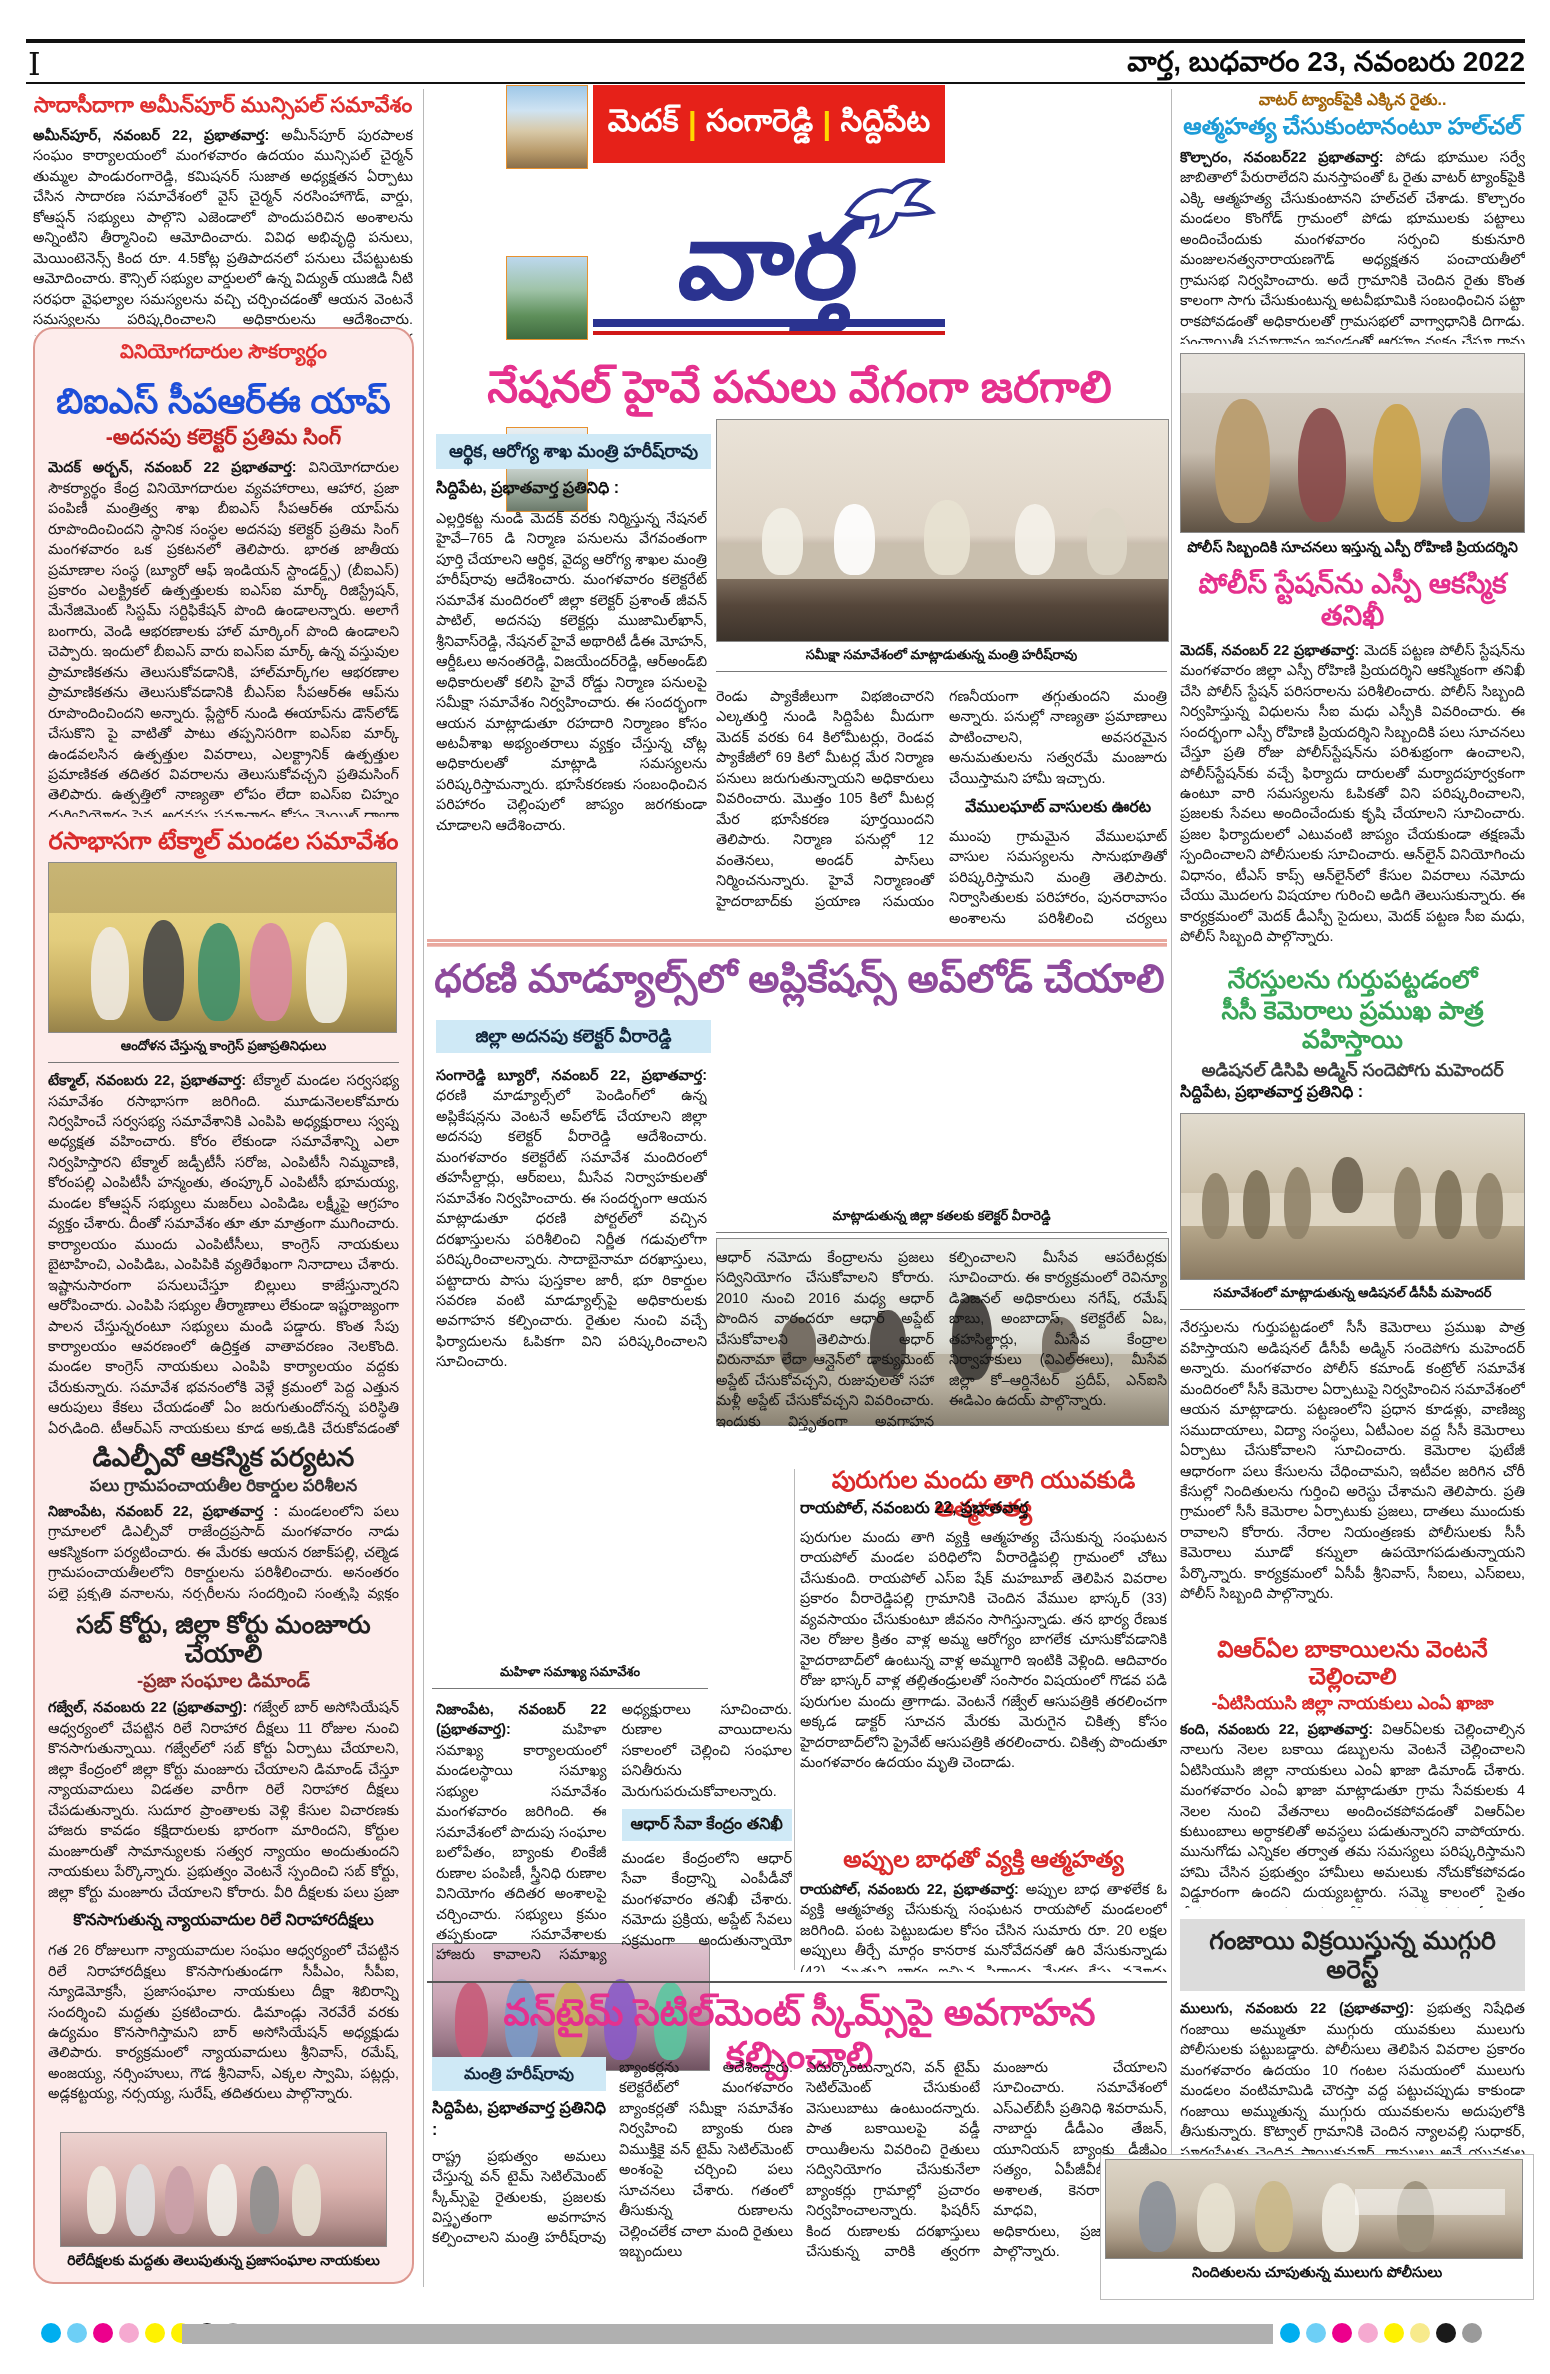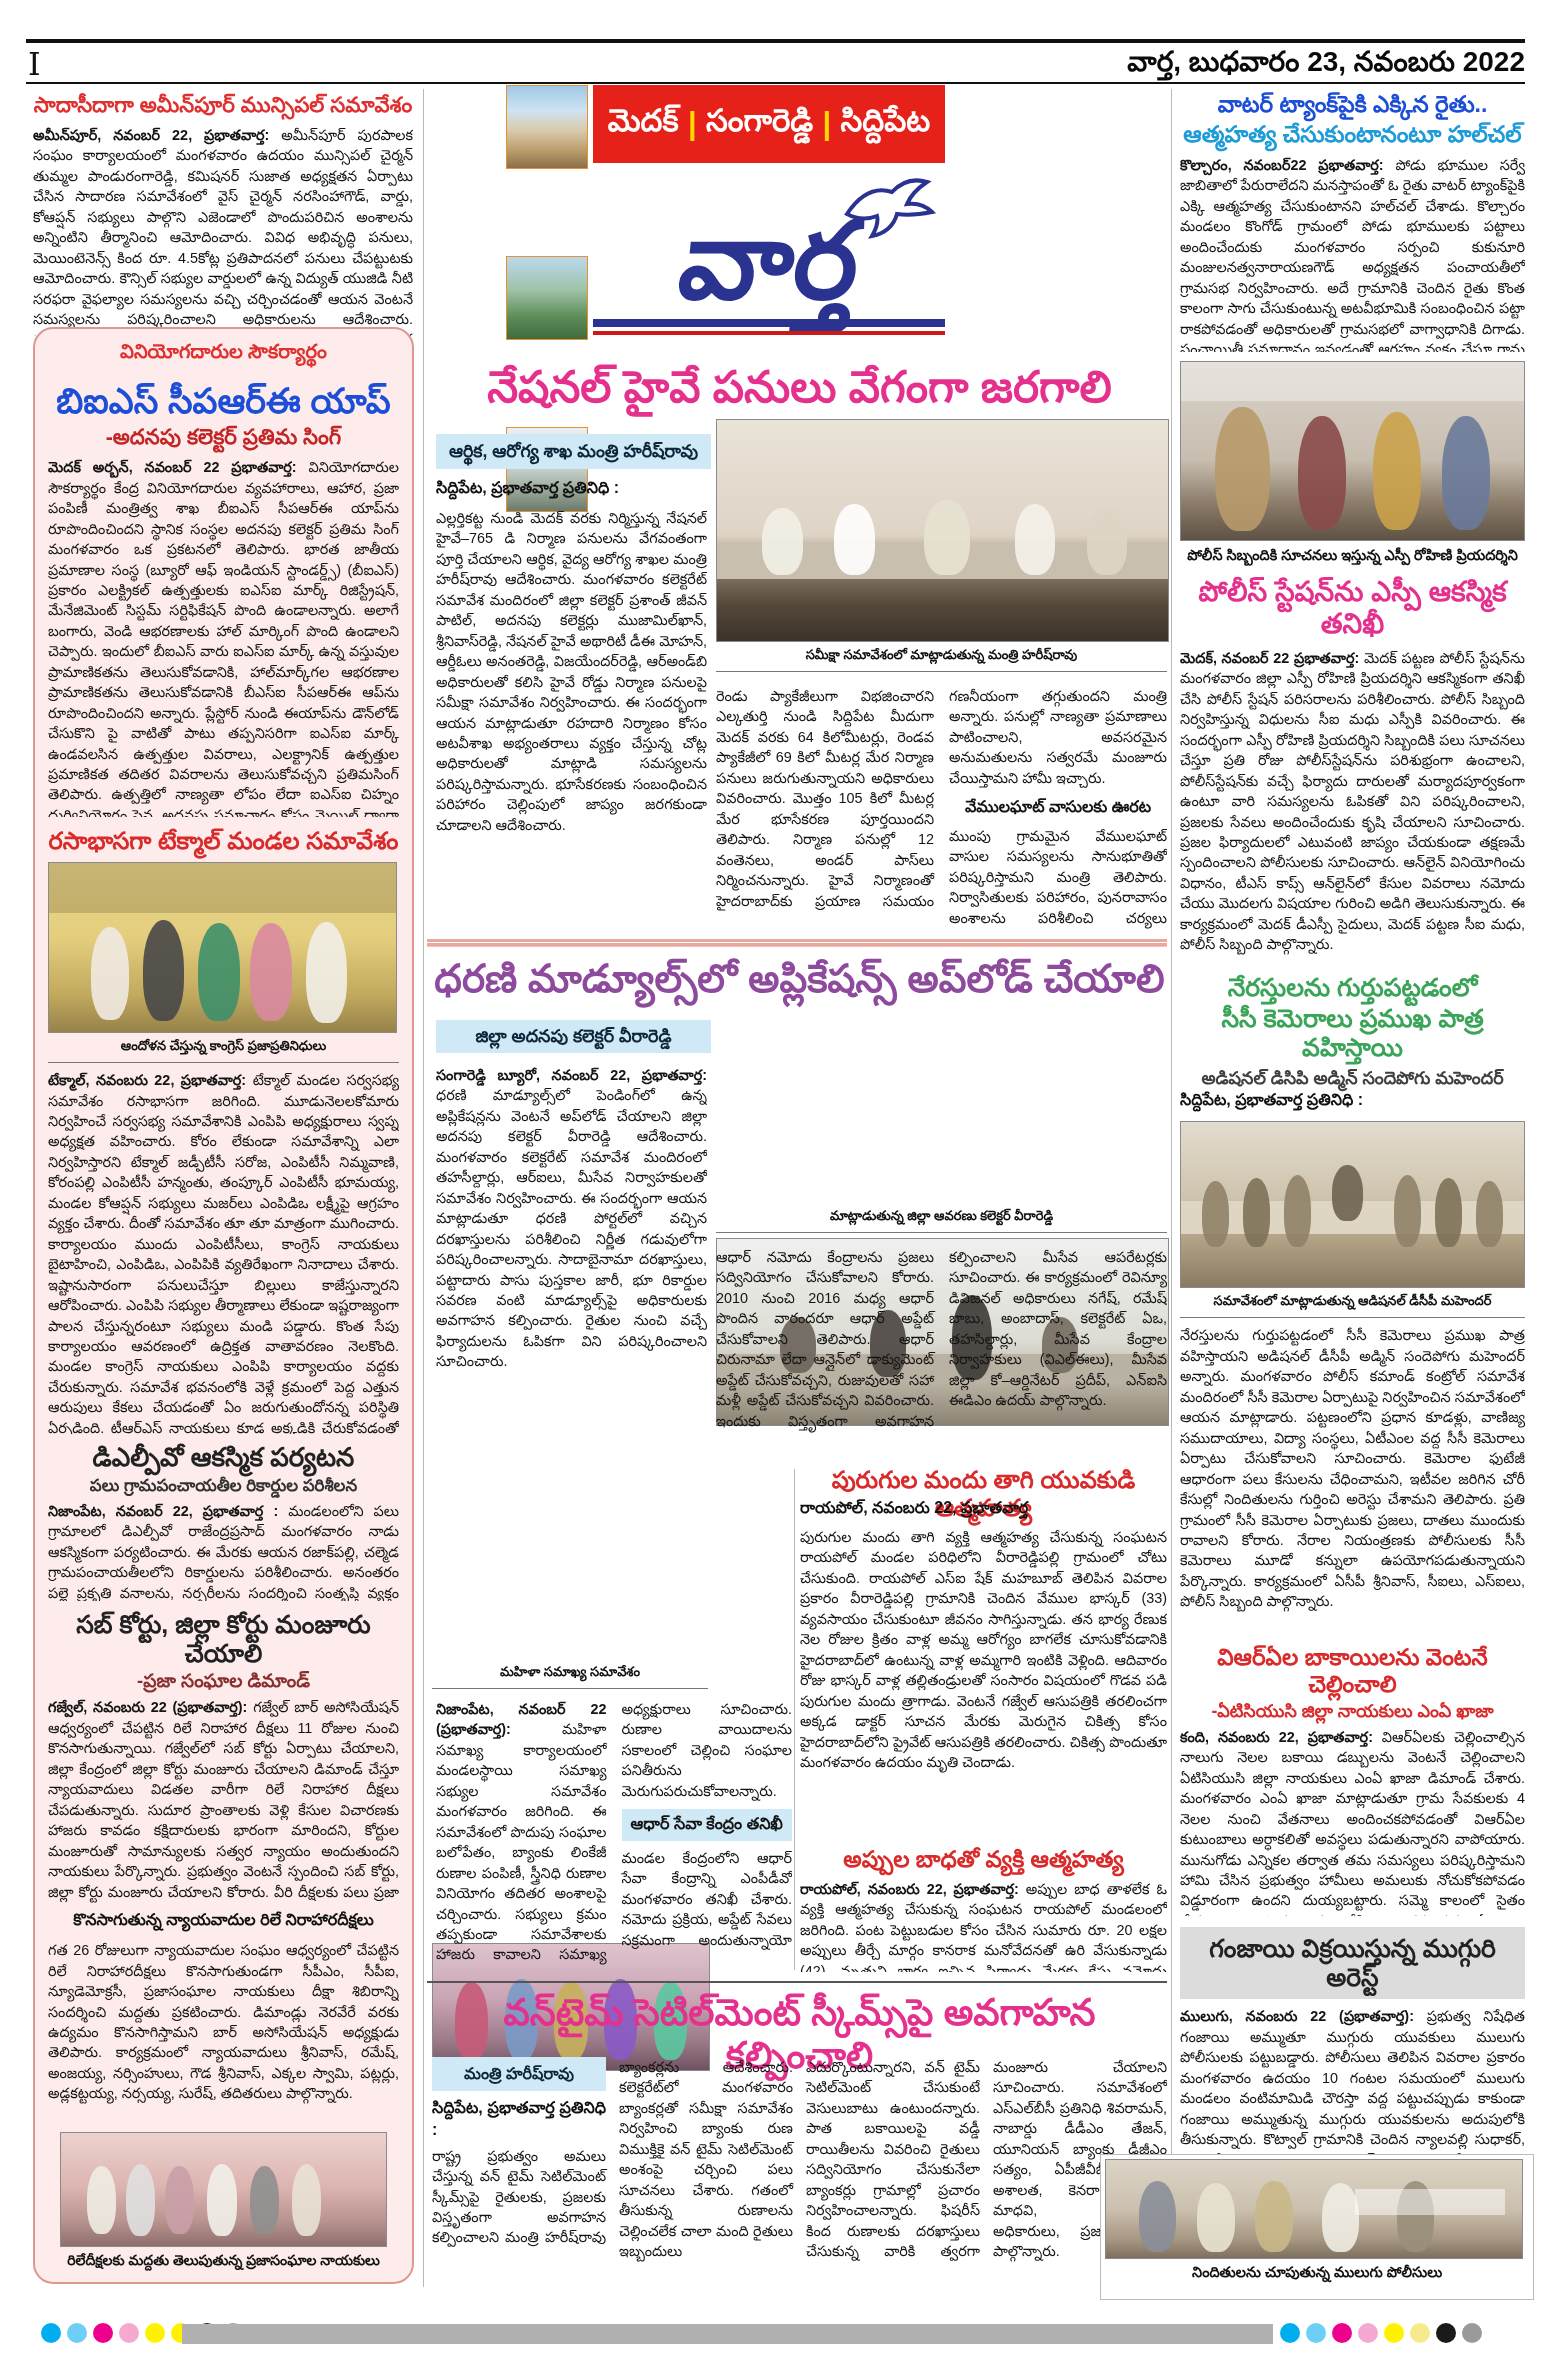--- a/index.html
+++ b/index.html
@@ -160,21 +160,21 @@
     <span class="lead">సంగారెడ్డి బ్యూరో, నవంబర్ 22, ప్రభాతవార్త:</span>
     <span>ధరణి మాడ్యూల్స్‌లో పెండింగ్‌లో ఉన్న అప్లికేషన్లను వెంటనే అప్‌లోడ్ చేయాలని జిల్లా అదనపు కలెక్టర్ వీరారెడ్డి ఆదేశించారు. మంగళవారం కలెక్టరేట్ సమావేశ మందిరంలో తహసీల్దార్లు, ఆర్‌ఐలు, మీసేవ నిర్వాహకులతో సమావేశం నిర్వహించారు. ఈ సందర్భంగా ఆయన మాట్లాడుతూ ధరణి పోర్టల్‌లో వచ్చిన దరఖాస్తులను పరిశీలించి నిర్ణీత గడువులోగా పరిష్కరించాలన్నారు. సాదాబైనామా దరఖాస్తులు, పట్టాదారు పాసు పుస్తకాల జారీ, భూ రికార్డుల సవరణ వంటి మాడ్యూల్స్‌పై అధికారులకు అవగాహన కల్పించారు. రైతుల నుంచి వచ్చే ఫిర్యాదులను ఓపికగా విని పరిష్కరించాలని సూచించారు.</span>
   </div>
   <div class="abs ph ph-dharani" style="left:716px;top:1015px;width:451px;height:186px;">
     <div class="band" style="top:62%;height:14%;background:#b9b2a2;"></div>
     <i class="pb" style="left:14%;top:42%;width:8%;height:30%;background:#6b6359;"></i>
     <i class="pb" style="left:34%;top:38%;width:8%;height:36%;background:#4a4540;"></i>
     <i class="pb" style="left:52%;top:30%;width:9%;height:46%;background:#3d3a36;"></i>
     <i class="pb" style="left:72%;top:42%;width:8%;height:30%;background:#746b60;"></i>
   </div>
-  <div class="abs cap undl" style="left:716px;top:1208px;width:451px;">మాట్లాడుతున్న జిల్లా ఆవరణు కలెక్టర్ వీరారెడ్డి</div>
+  <div class="abs cap undl" style="left:716px;top:1208px;width:451px;">మాట్లాడుతున్న జిల్లా కతలకు కలెక్టర్ వీరారెడ్డి</div>
   <div class="abs" style="left:716px;top:1247px;width:451px;height:206px;overflow:hidden;">
     <div class="cols2 body-text" style="height:206px;">ఆధార్ నమోదు కేంద్రాలను ప్రజలు సద్వినియోగం చేసుకోవాలని కోరారు. 2010 నుంచి 2016 మధ్య ఆధార్ పొందిన వారందరూ ఆధార్ అప్డేట్ చేసుకోవాలని తెలిపారు. ఆధార్ చిరునామా లేదా ఆన్లైన్‌లో డాక్యుమెంట్ అప్డేట్ చేసుకోవచ్చని, రుజువులతో సహా మళ్లీ అప్డేట్ చేసుకోవచ్చని వివరించారు. ఇందుకు విస్తృతంగా అవగాహన కల్పించాలని మీసేవ ఆపరేటర్లకు సూచించారు. ఈ కార్యక్రమంలో రెవిన్యూ డివిజనల్ అధికారులు నగేష్, రమేష్ బాబు, అంబాదాస్, కలెక్టరేట్ ఏఒ, తహసిల్దార్లు, మీసేవ కేంద్రాల నిర్వాహకులు (విఎల్ఈలు), మీసేవ జిల్లా కో–ఆర్డినేటర్ ప్రదీప్, ఎన్ఐసి ఈడిఎం ఉదయ్ పాల్గొన్నారు.</div>
   </div>
 
   <div class="abs ph ph-mahila" style="left:432px;top:1532px;width:276px;height:126px;">
     <i class="pb" style="left:8%;top:30%;width:12%;height:62%;background:#c65a78;"></i>
     <i class="pb" style="left:26%;top:28%;width:12%;height:64%;background:#7a9ac6;"></i>
     <i class="pb" style="left:44%;top:30%;width:12%;height:62%;background:#c6b05a;"></i>
     <i class="pb" style="left:62%;top:28%;width:12%;height:64%;background:#8a5ac6;"></i>
     <i class="pb" style="left:80%;top:30%;width:12%;height:62%;background:#5ac6a0;"></i>
@@ -204,21 +204,21 @@
   <div class="abs hl" style="left:432px;top:1992px;width:735px;font-size:37px;color:#e5318e;">వన్‌టైమ్ సెటిల్‌మెంట్ స్కీమ్స్‌పై అవగాహన కల్పించాలి</div>
   <div class="abs" style="left:432px;top:2057px;width:735px;height:232px;overflow:hidden;">
     <div class="cols4 body-text" style="height:232px;">
       <div class="kicker" style="font-size:16px;padding:5.6px 1.9px;margin-bottom:5.6px;">మంత్రి హరీష్‌రావు</div>
       <div class="dateline" style="margin-bottom:3.7px;">సిద్దిపేట, ప్రభాతవార్త ప్రతినిధి :</div>
       <span>రాష్ట్ర ప్రభుత్వం అమలు చేస్తున్న వన్ టైమ్ సెటిల్‌మెంట్ స్కీమ్స్‌పై రైతులకు, ప్రజలకు విస్తృతంగా అవగాహన కల్పించాలని మంత్రి హరీష్‌రావు బ్యాంకర్లను ఆదేశించారు. కలెక్టరేట్‌లో మంగళవారం బ్యాంకర్లతో సమీక్షా సమావేశం నిర్వహించి బ్యాంకు రుణ విముక్తికై వన్ టైమ్ సెటిల్‌మెంట్ అంశంపై చర్చించి పలు సూచనలు చేశారు. గతంలో తీసుకున్న రుణాలను చెల్లించలేక చాలా మంది రైతులు ఇబ్బందులు ఎదుర్కొంటున్నారని, వన్ టైమ్ సెటిల్‌మెంట్ చేసుకుంటే వెసులుబాటు ఉంటుందన్నారు. పాత బకాయిలపై వడ్డీ రాయితీలను వివరించి రైతులు సద్వినియోగం చేసుకునేలా బ్యాంకర్లు గ్రామాల్లో ప్రచారం నిర్వహించాలన్నారు. ఫిషరీస్ కింద రుణాలకు దరఖాస్తులు చేసుకున్న వారికి త్వరగా మంజూరు చేయాలని సూచించారు. సమావేశంలో ఎస్‌ఎల్‌బీసీ ప్రతినిధి శివరామన్, నాబార్డు డీడీఎం తేజన్, యూనియన్ బ్యాంకు డీజీఎం సత్యం, ఏపీజీవీబీ ఆర్ఎం అశాలత, కెనరా బ్యాంకు మాధవి, వివిధశాఖల అధికారులు, ప్రజాప్రతినిధులు పాల్గొన్నారు.</span>
     </div>
   </div>
 
   <div class="abs" style="left:1180px;top:91px;width:345px;">
-    <div class="hl" style="font-size:23px;color:#1d4ed8;">వాటర్ ట్యాంక్‌పైకి ఎక్కిన రైతు..</div>
+    <div class="hl" style="font-size:16px;color:#a16207;">వాటర్ ట్యాంక్‌పైకి ఎక్కిన రైతు..</div>
     <div class="hl" style="font-size:23px;color:#1e9cd7;margin-top:3.7px;">ఆత్మహత్య చేసుకుంటానంటూ హల్‌చల్</div>
     <div class="body-text" style="height:197px;margin-top:7.4px;">
       <span class="lead">కొల్చారం, నవంబర్22 ప్రభాతవార్త:</span>
       <span>పోడు భూముల సర్వే జాబితాలో పేరురాలేదని మనస్తాపంతో ఓ రైతు వాటర్ ట్యాంక్‌పైకి ఎక్కి ఆత్మహత్య చేసుకుంటానని హల్‌చల్ చేశాడు. కొల్చారం మండలం కొంగోడ్ గ్రామంలో పోడు భూములకు పట్టాలు అందించేందుకు మంగళవారం సర్పంచి కుకునూరి మంజులనత్వనారాయణగౌడ్ అధ్యక్షతన పంచాయతీలో గ్రామసభ నిర్వహించారు. అదే గ్రామానికి చెందిన రైతు కొంత కాలంగా సాగు చేసుకుంటున్న అటవీభూమికి సంబంధించిన పట్టా రాకపోవడంతో అధికారులతో గ్రామసభలో వాగ్వాధానికి దిగాడు. పంచాయితీ సమాధానం ఇవ్వడంతో ఆగ్రహం వ్యక్తం చేస్తూ గ్రామ పంచాయితీ ఆవరణలో ఉన్న ట్యాంక్ ఎక్కి ఆత్మహత్య చేసుకుంటానని హల్‌చల్ చేశాడు. అక్కడే ఉన్న ఎస్ఐ సారథి నీ భూమి సమస్య పరిష్కరిస్తామని సముదాయించి వాటర్ ట్యాంక్ దించడంతో గ్రామసభలో ఉన్న రైతులు, ప్రజలు ఊపిరి పీల్చుకున్నారు.</span>
     </div>
 
     <div class="ph ph-sp" style="width:343px;height:178px;margin-top:9.3px;">
       <i class="pb" style="left:10%;top:25%;width:16%;height:70%;background:#b89a6a;"></i>
       <i class="pb" style="left:34%;top:30%;width:14%;height:64%;background:#8a4a4a;"></i>
       <i class="pb" style="left:56%;top:28%;width:14%;height:66%;background:#caa24a;"></i>

